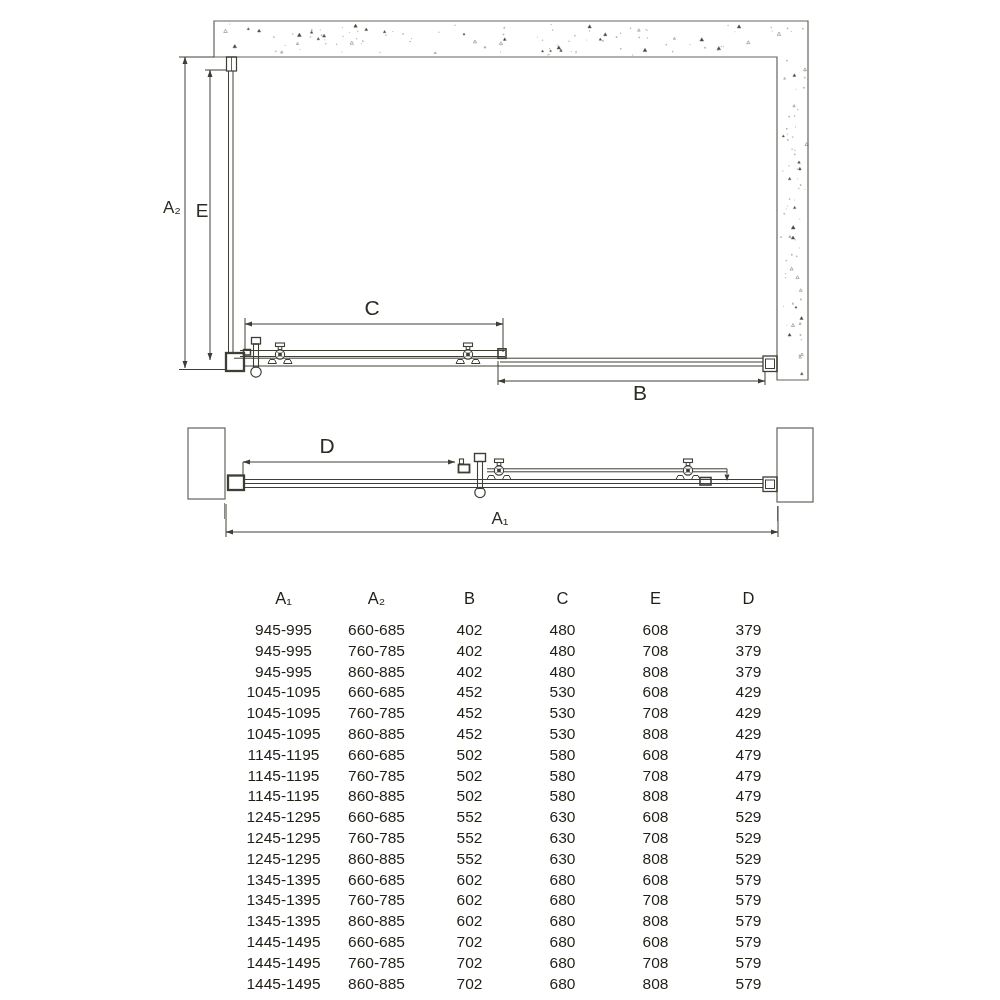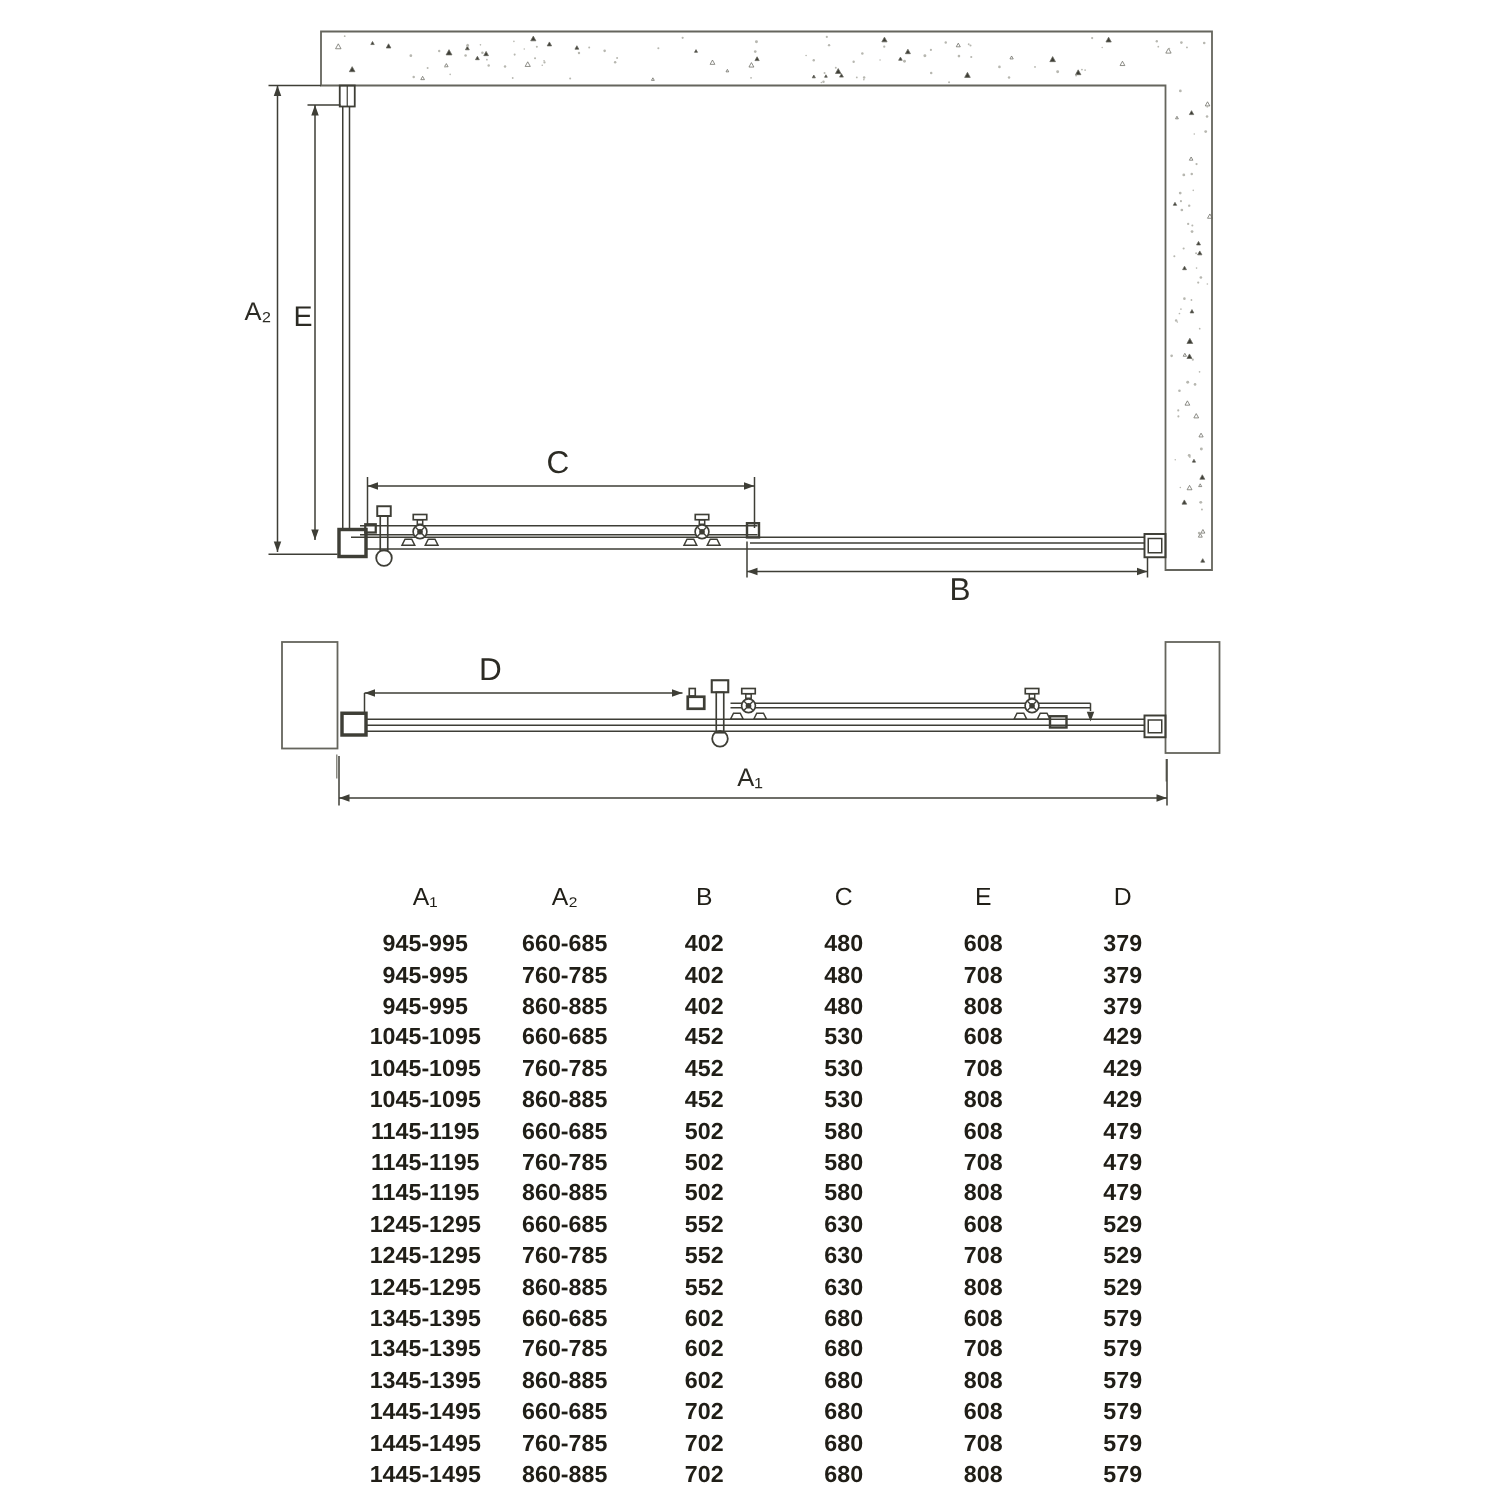--- a/index.html
+++ b/index.html
@@ -3,21 +3,21 @@
 <meta charset="utf-8">
 <style>
   html,body{margin:0;padding:0;background:#ffffff;}
   .stage{position:relative;width:892px;height:1000px;background:#fff;overflow:hidden;
          font-family:"Liberation Sans", sans-serif;}
   svg text{font-family:"Liberation Sans", sans-serif;fill:#2c2b24;}
   .spec-table{position:absolute;left:237px;top:589px;width:558px;color:#201e17;}
   .thead{display:grid;grid-template-columns:repeat(6,93px);height:22px;margin-bottom:9px;
          font-size:16.5px;}
   .th{text-align:center;}
-  .tr{display:grid;grid-template-columns:repeat(6,93px);height:20.8px;line-height:20.8px;font-weight:bold;}
+  .tr{display:grid;grid-template-columns:repeat(6,93px);height:20.8px;line-height:20.8px;}
   .td{text-align:center;font-size:15.5px;white-space:nowrap;}
 </style>
 </head>
 <body>
 
 <div class="stage">
 
   <svg width="1000" height="560" viewBox="0 0 1000 560">
 
     <polygon points="214,21 808,21 808,380 777,380 777,57 214,57" fill="#ffffff" stroke="#65655d" stroke-width="1.2"></polygon>

